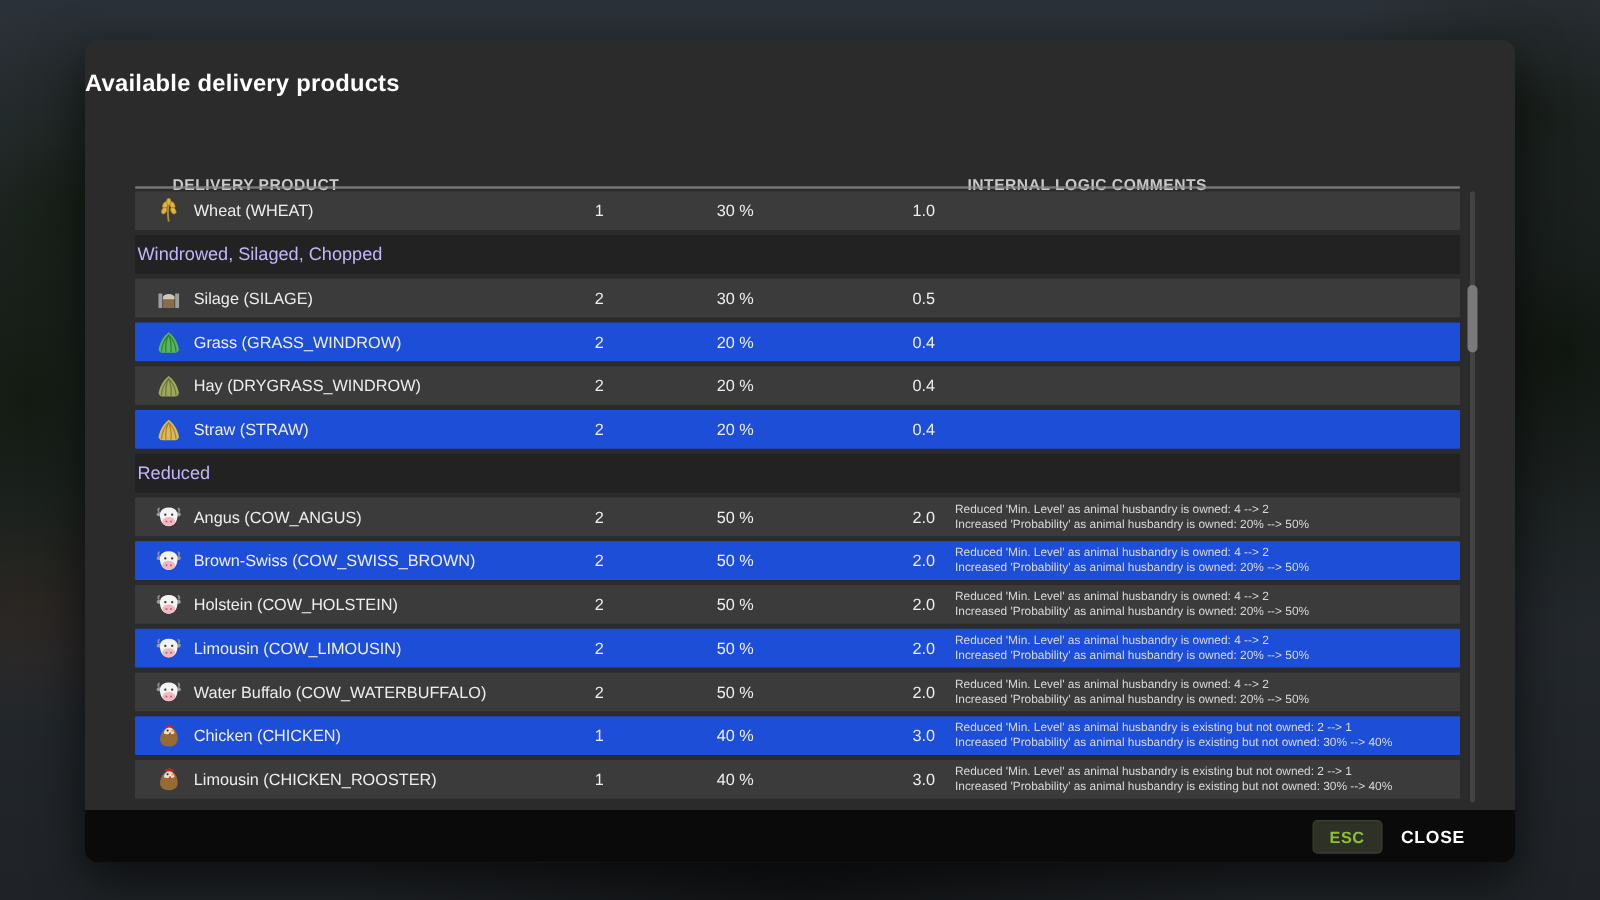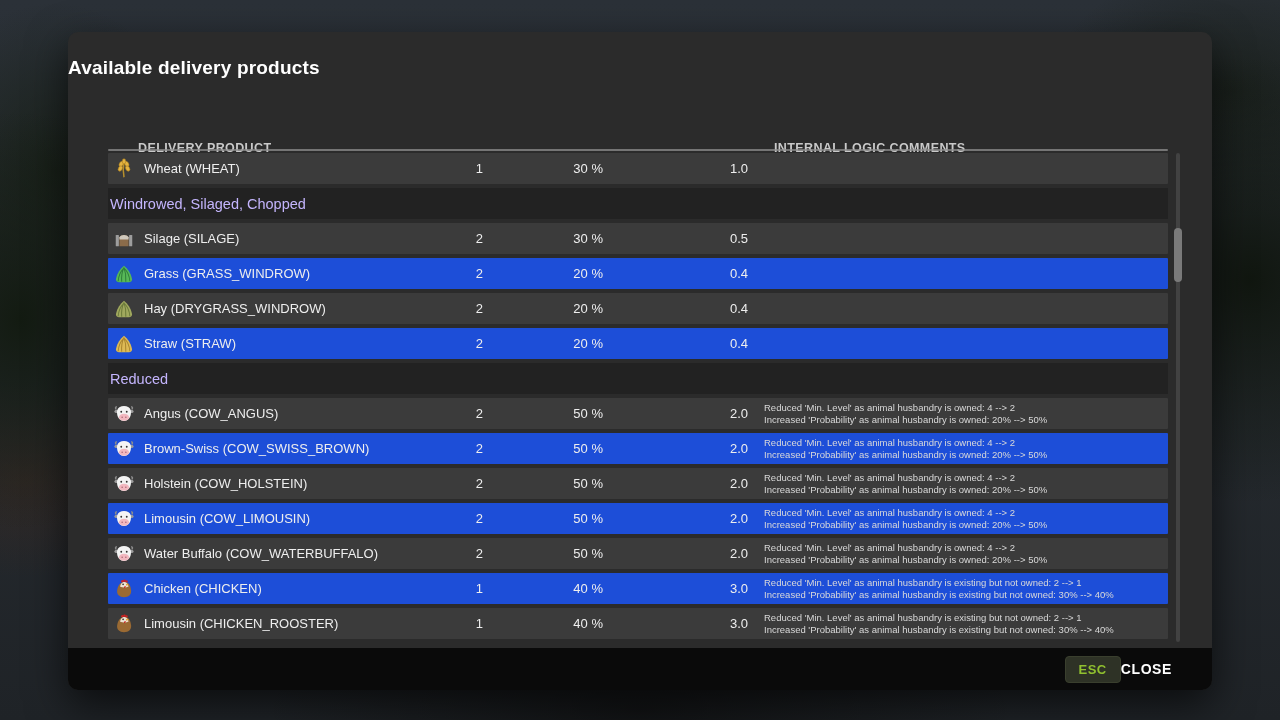--- a/index.html
+++ b/index.html
@@ -53,40 +53,40 @@
     height:31px; margin-bottom:4px; border-radius:1px;
     font-size:13px; color:#eeeeee;
   }
   .trow.light { background:#3b3b3b; }
   .trow.dark  { background:#1d4ed8; }
   .section-row {
     height:31px; margin-bottom:4px; background:#222222;
     display:flex; align-items:center; padding-left:2px;
     color:#c4b5fd; font-size:14.5px;
   }
-  .cell-product { display:flex; align-items:center; gap:9px; padding-left:5px; }
+  .cell-product { display:flex; align-items:center; gap:9px; padding-left:16px; }
   .cell-product .icon { width:22px; height:22px; display:inline-flex; }
   .cell-num { text-align:right; }
   .cell-comments {
     padding-left:16px; font-size:9.5px; line-height:11.5px; color:#d9d9d9;
     white-space:nowrap; overflow:hidden;
   }
   .scrollbar-track {
     position:absolute; left:1108px; top:121px; width:4px; height:489px;
     background:#424242; border-radius:2px;
   }
   .scrollbar-thumb {
     position:absolute; left:1106px; top:196px; width:8px; height:54px;
     background:#7a7a7a; border-radius:4px;
   }
   .footer {
     position:absolute; left:0; right:0; bottom:0; height:42px;
     background:#0a0a0a; border-radius:0 0 10px 10px;
     display:flex; align-items:center; justify-content:flex-end;
-    padding-right:40px; 
+    padding-right:40px; gap:15px;
   }
   .esc-badge {
     background:#2e3226; color:#90c02f; font-weight:bold; font-size:13px;
     padding:5px 13px; border-radius:4px; letter-spacing:.5px;
     border:1px solid #3a3f2e; cursor:pointer;
   }
   .close-btn {
     color:#ffffff; font-weight:bold; font-size:14px; letter-spacing:.6px;
     background:none; border:none; cursor:pointer;
     font-family:"Liberation Sans", sans-serif;

